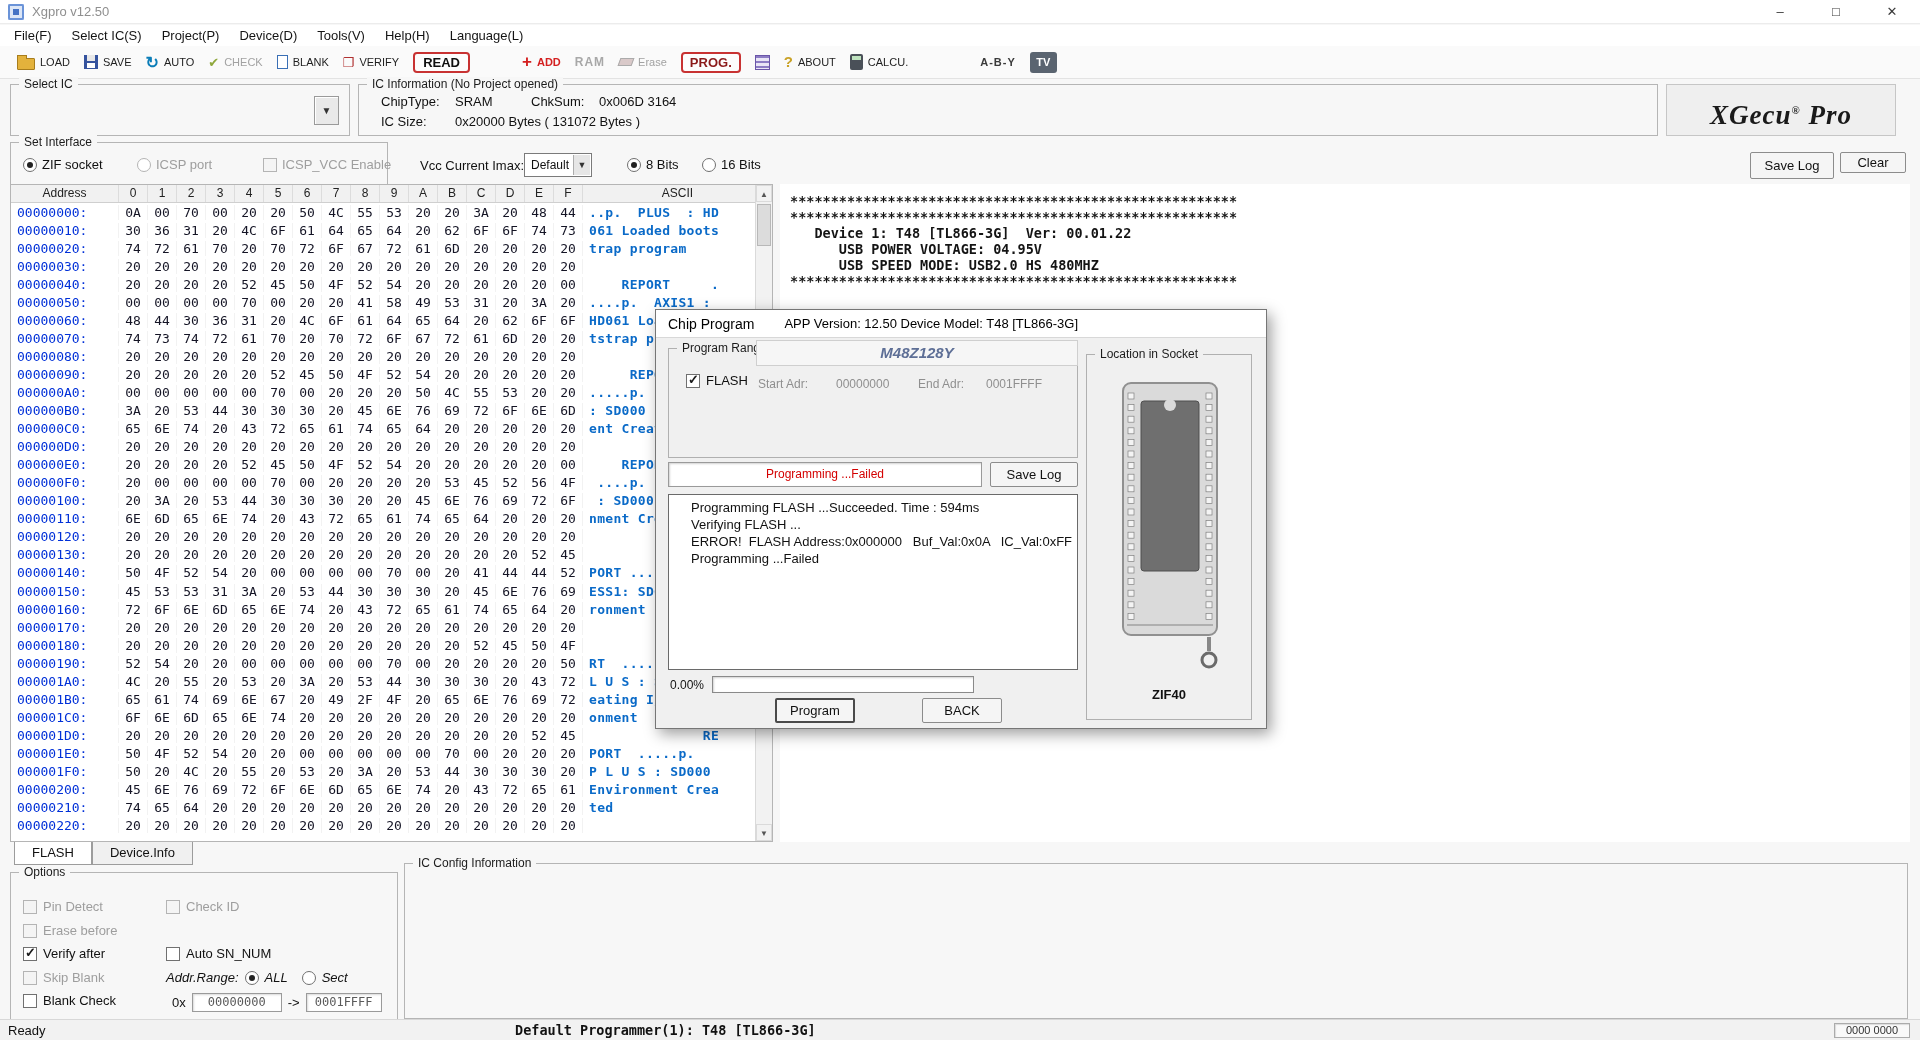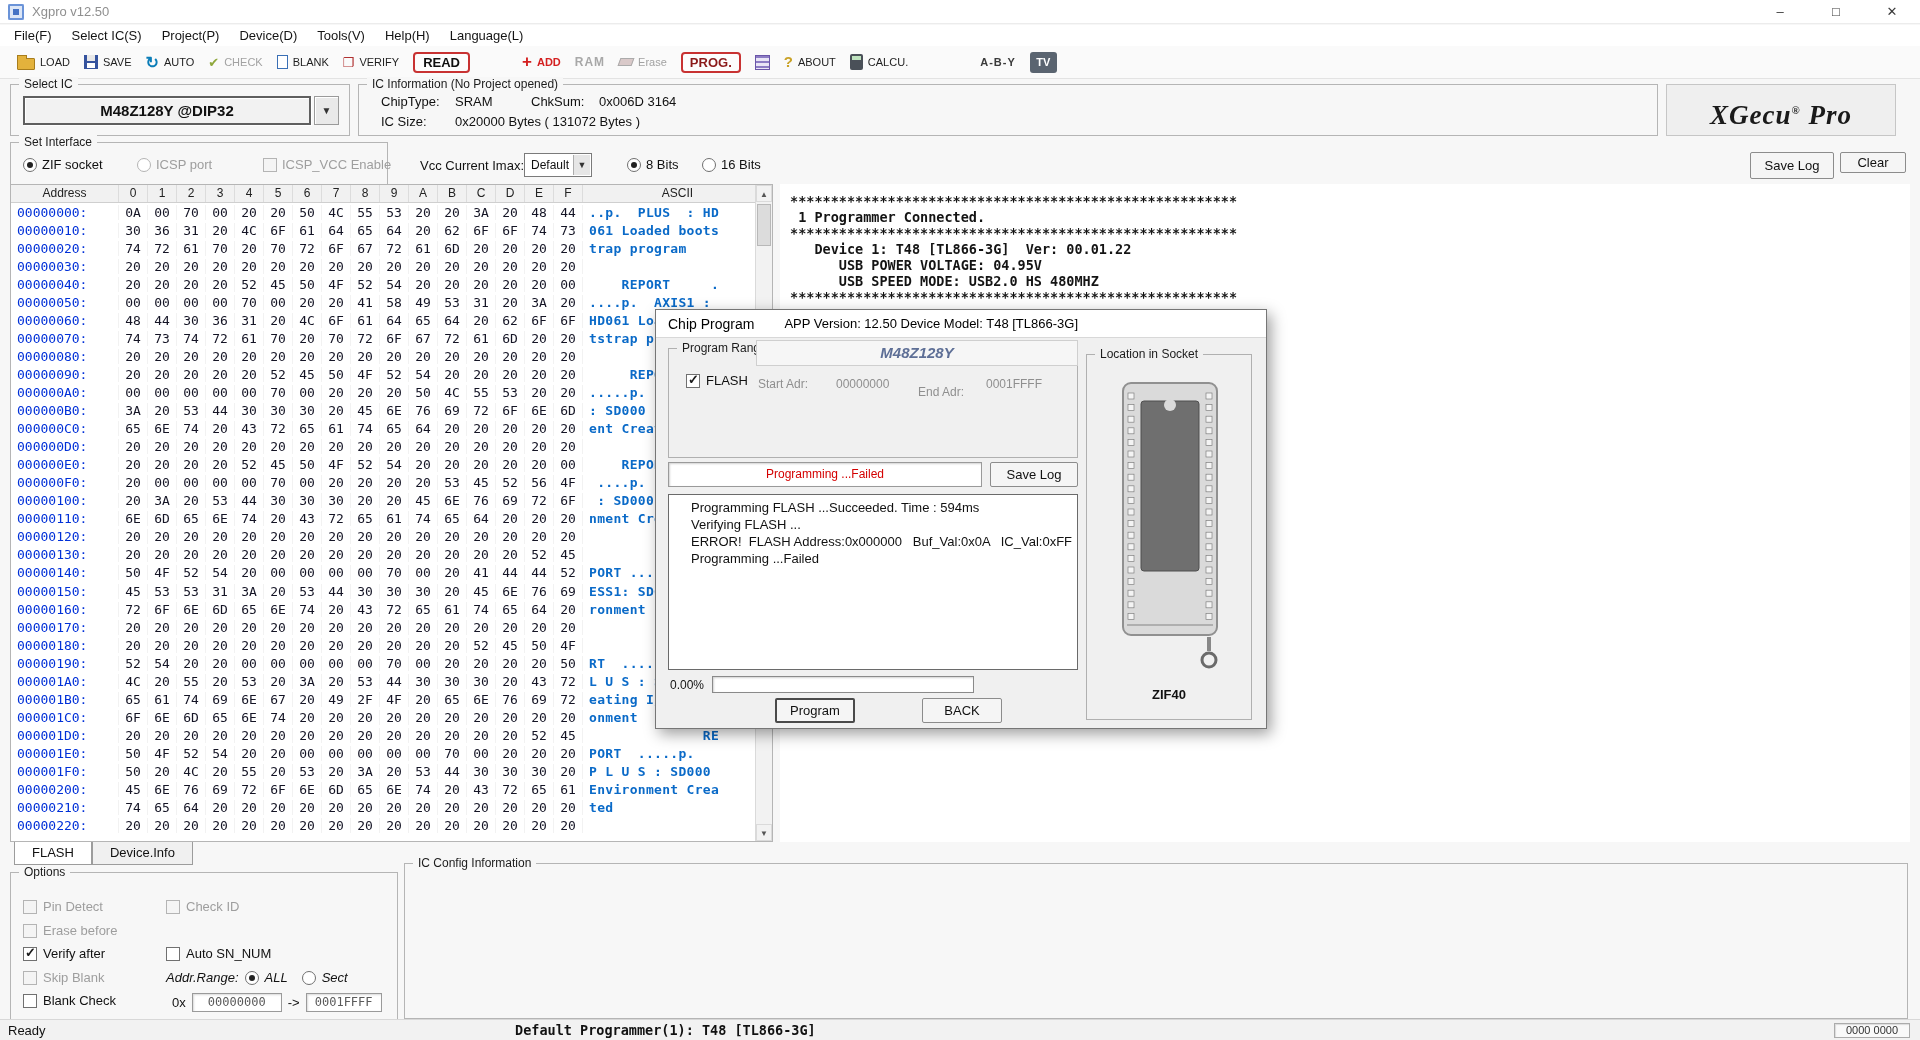--- a/index.html
+++ b/index.html
@@ -233,21 +233,20 @@
   <div class="titem">
     <span class="aby-label">A-B-Y</span>
   </div>
   <div class="titem">
     <span class="tv-box">TV</span>
   </div>
 </div>
 
 <div class="groupbox" id="g-select-ic">
   <span class="grouplabel">Select IC</span>
-  <div class="combo">M48Z128Y @DIP32</div>
   <div class="combo-btn">
     <span>▼</span>
   </div>
 </div>
 
 <div class="groupbox" id="g-ic-info">
   <span class="grouplabel">IC Information (No Project opened)</span>
   <span class="info-txt" style="left:22px;top:9px;">ChipType:</span>
   <span class="info-txt" style="left:96px;top:9px;">SRAM</span>
   <span class="info-txt" style="left:172px;top:9px;">ChkSum:</span>
@@ -1025,21 +1024,20 @@
   </div>
 </div>
 
 <div id="tabs">
   <div class="tab active">FLASH</div>
   <div class="tab">Device.Info</div>
 </div>
 
 <div id="logpanel">
     <div class="logline">*******************************************************</div>
-    <div class="logline"> 1 Programmer Connected.</div>
     <div class="logline">*******************************************************</div>
     <div class="logline">   Device 1: T48 [TL866-3G]  Ver: 00.01.22</div>
     <div class="logline">      USB POWER VOLTAGE: 04.95V</div>
     <div class="logline">      USB SPEED MODE: USB2.0 HS 480MHZ</div>
     <div class="logline">*******************************************************</div>
   </div>
 
 <div class="groupbox" id="g-options">
   <span class="grouplabel">Options</span>
   <div class="opt" style="left:12px;top:26px;">
@@ -1104,21 +1102,21 @@
   <div class="dlg-group" id="dlg-range">
     <span class="dlg-grouplabel">Program Range</span>
   </div>
   <div class="chip-strip">M48Z128Y</div>
   <div class="dlg-flash">
     <span class="cb checked"></span>
     <span class="opt-label">FLASH</span>
   </div>
   <span class="dlg-adr" style="left:102px;">Start Adr:</span>
   <span class="dlg-adr" style="left:180px;">00000000</span>
-  <span class="dlg-adr" style="left:262px;margin-top:8px;">End Adr:</span>
+  <span class="dlg-adr" style="left:262px;">End Adr:</span>
   <span class="dlg-adr" style="left:330px;">0001FFFF</span>
 
   <div class="dlg-status">Programming  ...Failed</div>
   <div class="btn" id="dlg-savelog">Save Log</div>
 
   <div class="dlg-log" id="dlg-log">
       <div class="dlg-logline">Programming FLASH ...Succeeded. Time : 594ms</div>
       <div class="dlg-logline">Verifying FLASH ...</div>
       <div class="dlg-logline">ERROR!  FLASH Address:0x000000   Buf_Val:0x0A   IC_Val:0xFF</div>
       <div class="dlg-logline">Programming ...Failed</div>

